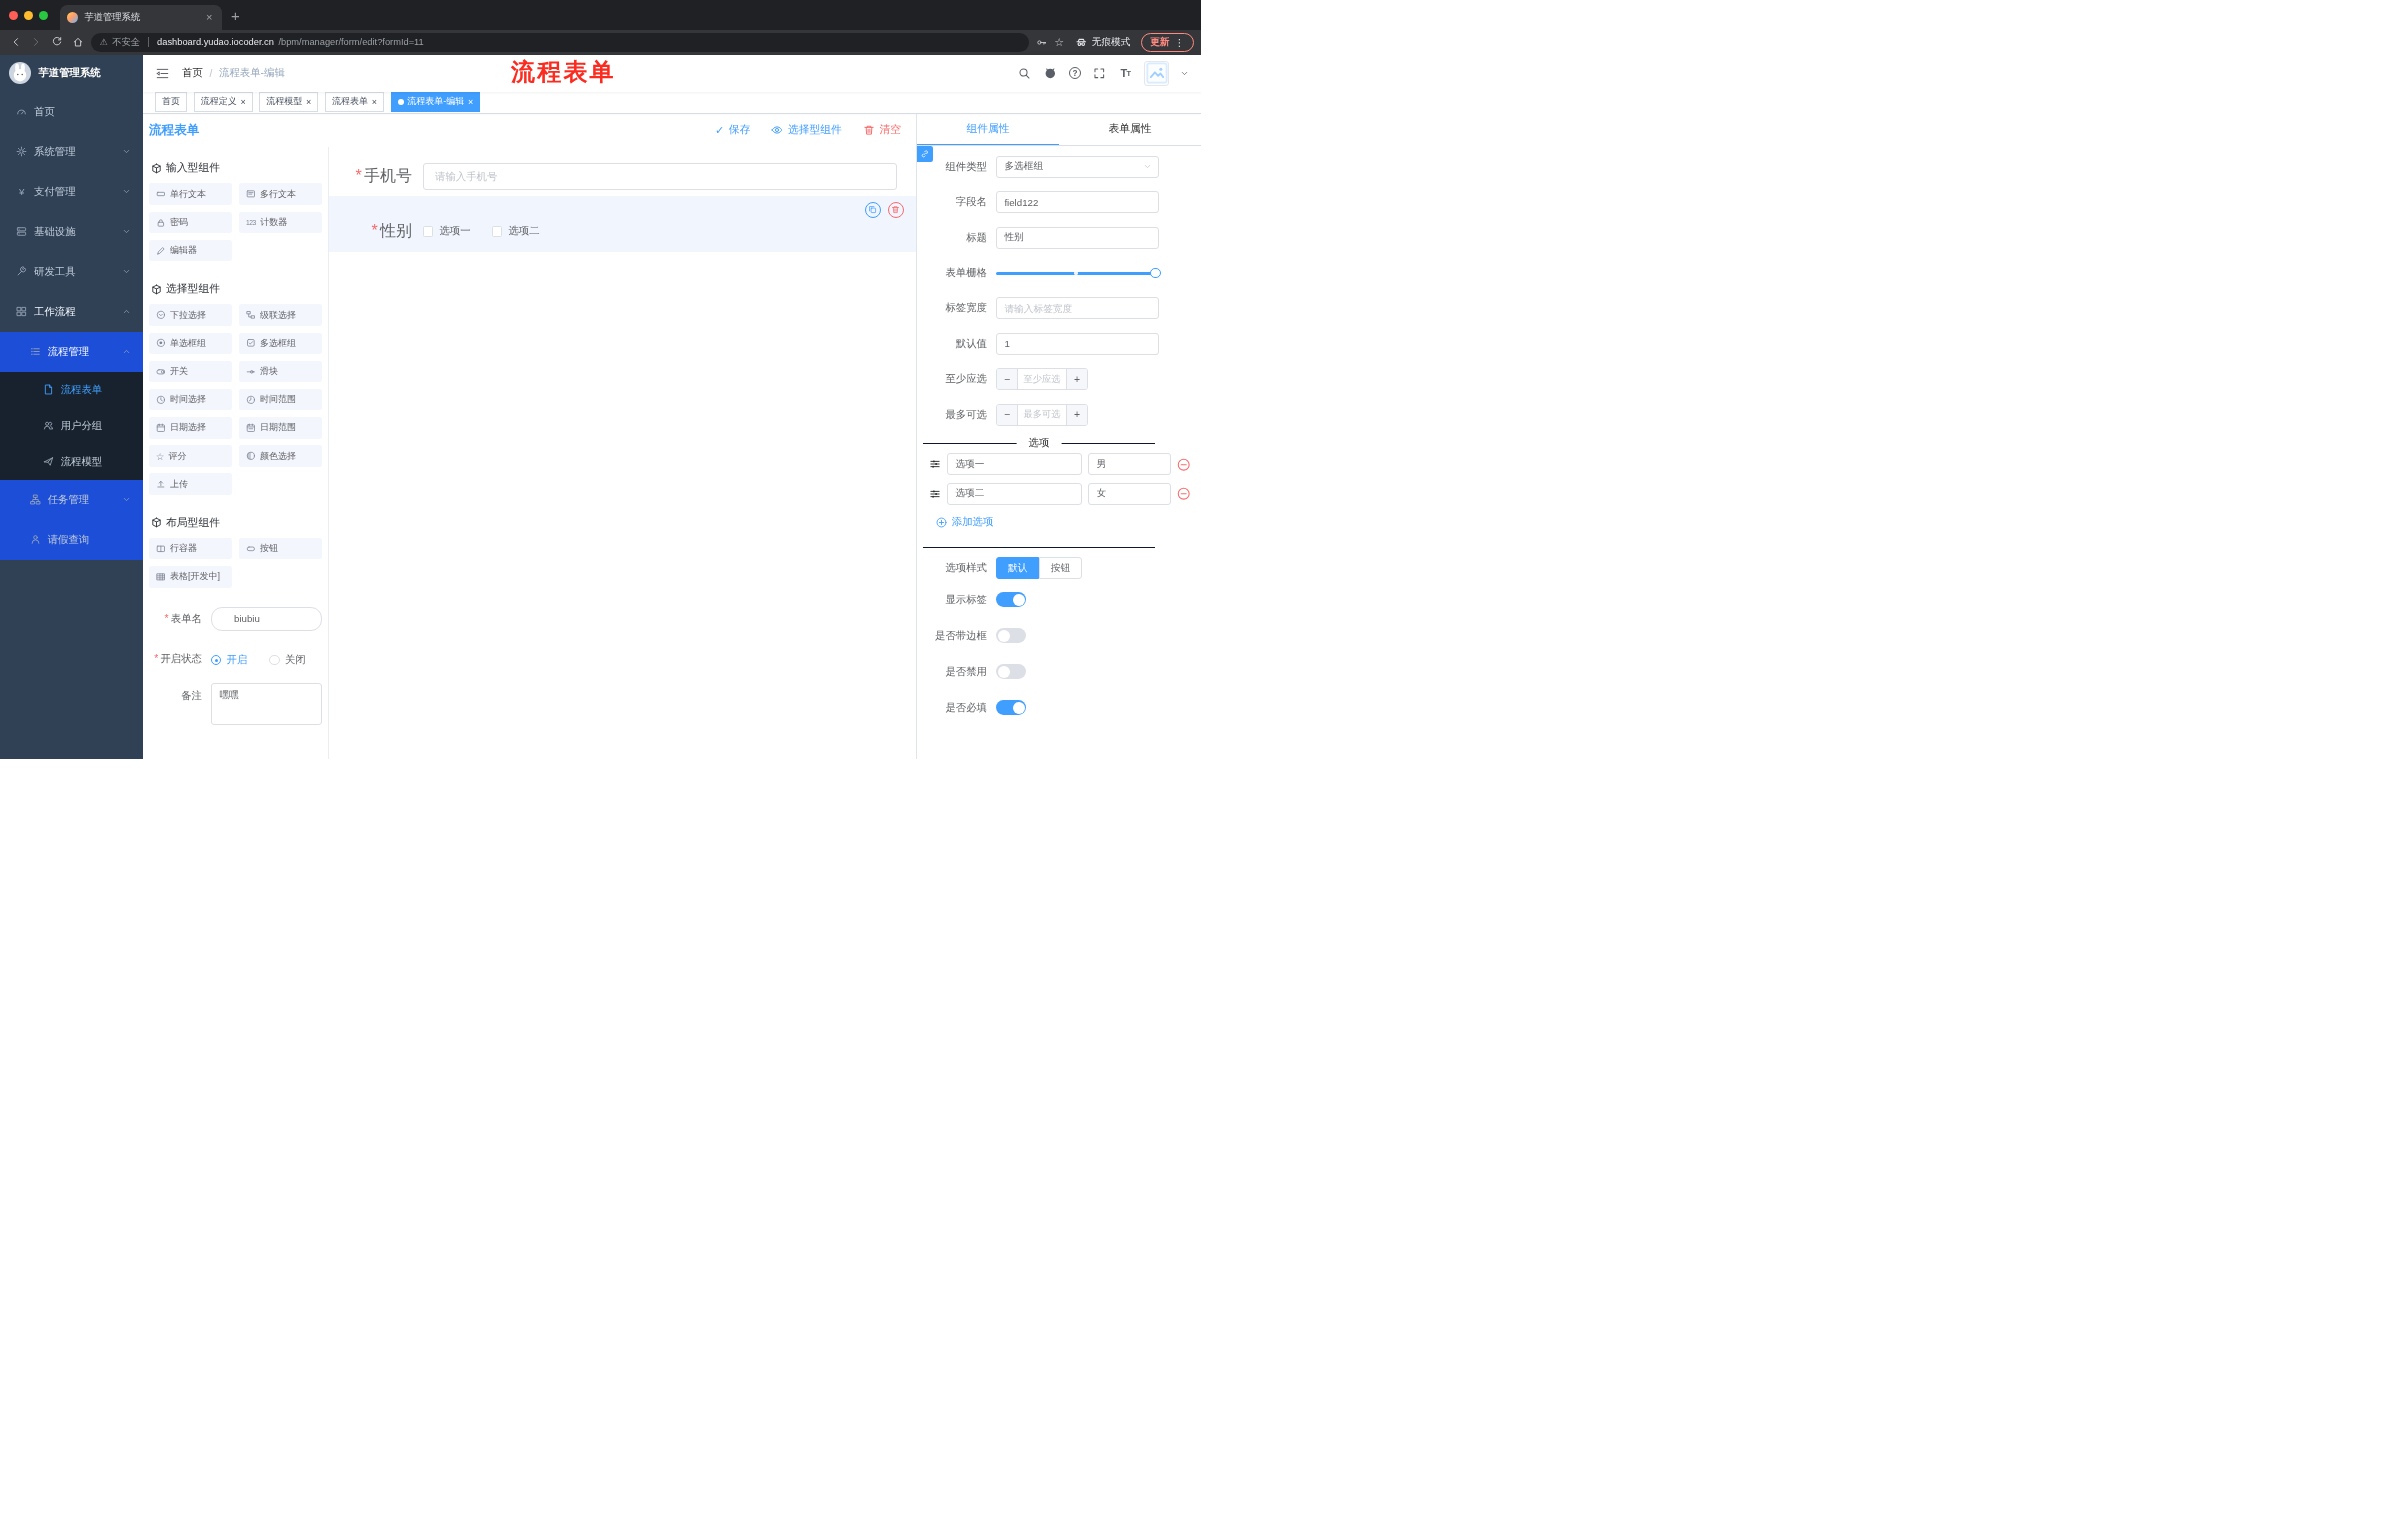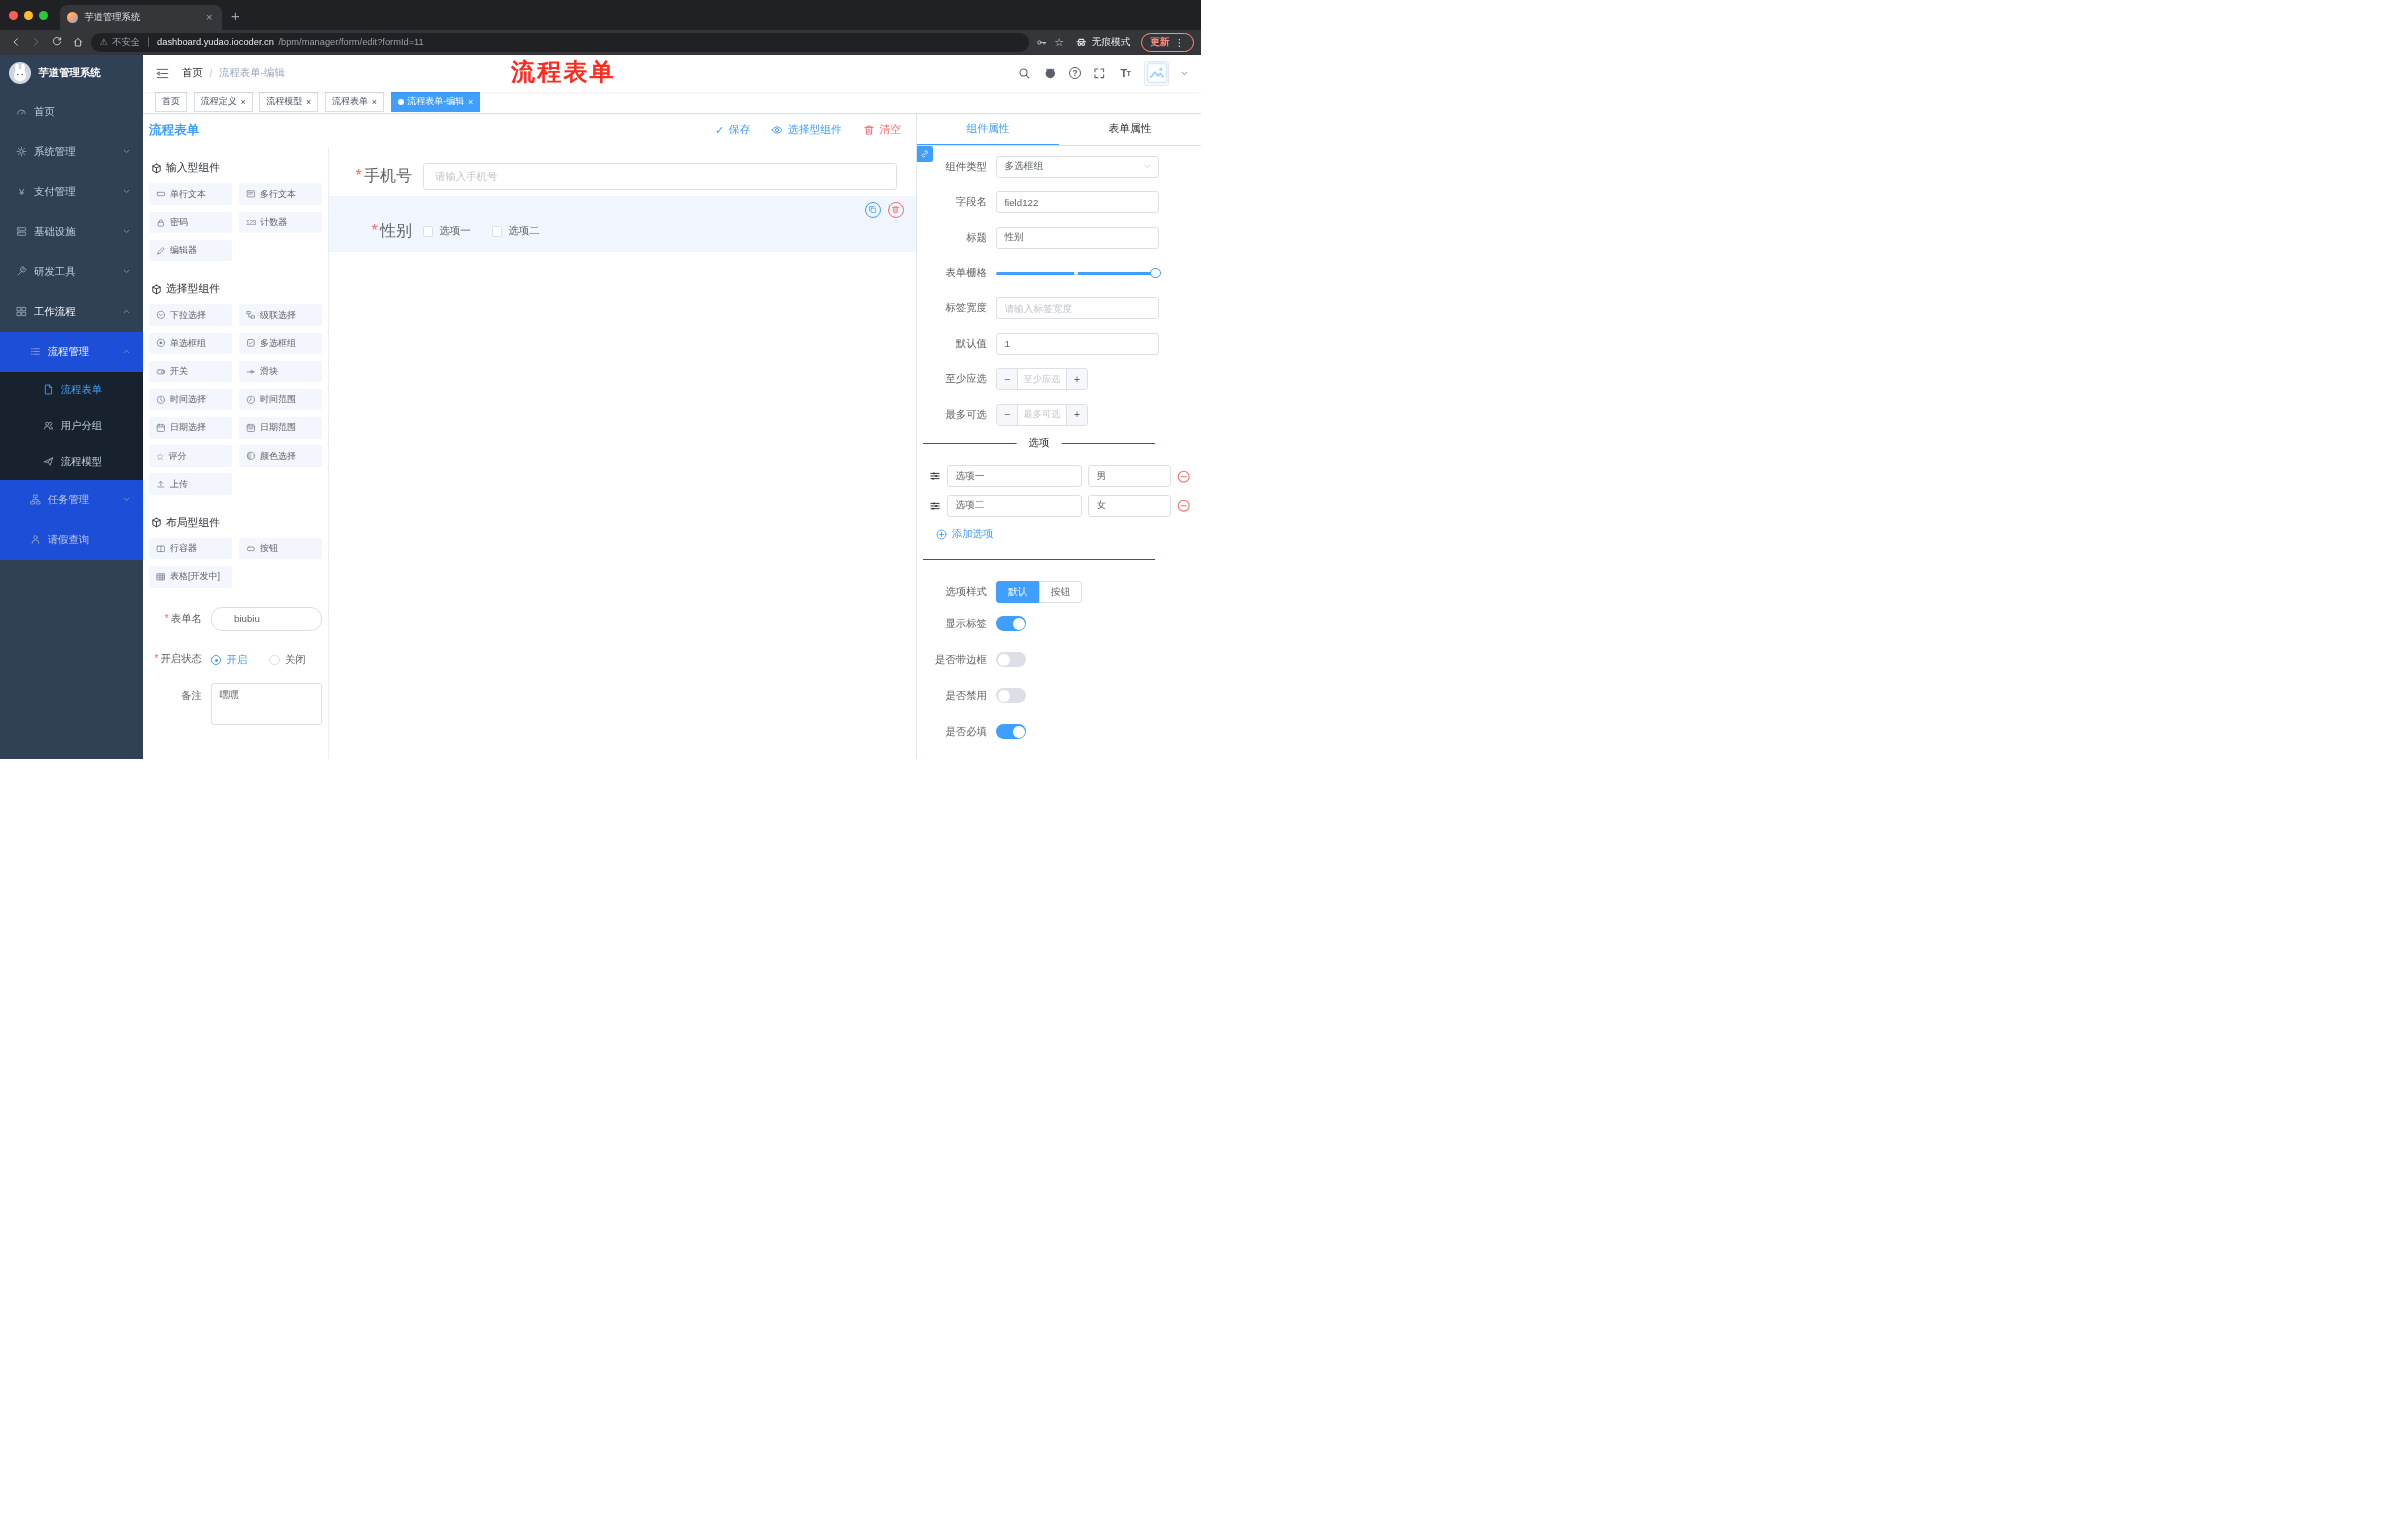--- a/index.html
+++ b/index.html
@@ -145,21 +145,21 @@
   .sel-caret { width:9px; height:9px; color:#c0c4cc; }
   .slider { flex:1; position:relative; height:22px; display:flex; align-items:center; cursor:pointer; }
   .slider-track { width:100%; height:3px; border-radius:1.5px; background:#409eff; }
   .slider-mark { position:absolute; left:48%; top:50%; width:3.7px; height:3.7px; margin-top:-1.9px; border-radius:50%; background:#fff; opacity:.9; }
   .slider-thumb { position:absolute; right:-1.5px; top:50%; margin-top:-5.2px; width:10.4px; height:10.4px; border-radius:50%; background:#fff; border:1.5px solid #409eff; }
   .stepper { width:92px; height:22px; border:0.7px solid #dcdfe6; border-radius:3px; display:flex; overflow:hidden; background:#fff; }
   .step-btn { width:21px; flex:none; background:#f5f7fa; color:#606266; display:flex; align-items:center; justify-content:center; font-size:10.4px; cursor:pointer; }
   .step-btn.minus { border-right:0.7px solid #dcdfe6; }
   .step-btn.plus { border-left:0.7px solid #dcdfe6; }
   .step-val { flex:1; display:flex; align-items:center; justify-content:center; font-size:9.3px; color:#c0c4cc; white-space:nowrap; overflow:hidden; }
-  .pdivider { position:relative; height:0.7px; background:#be185d; margin:17px 46px 22px 6px; }
+  .pdivider { position:relative; height:0.7px; background:#0f172a; margin:17px 46px 10px 6px; }
   .pdivider .dvtxt { position:absolute; left:50%; top:50%; transform:translate(-50%,-50%); background:#fff; padding:0 12px; font-size:10.4px; color:#303133; white-space:nowrap; }
   .opt-row { display:flex; align-items:center; gap:6px; margin:0 10.4px 7.4px 12px; }
   .drag-ic { width:12px; height:12px; color:#303133; flex:none; cursor:grab; }
   .opt-input-label { flex:1; min-width:0; }
   .opt-input-value { width:83px; flex:none; }
   .rm-ic { width:13.4px; height:13.4px; color:#f56c6c; flex:none; cursor:pointer; }
   .add-option { display:inline-flex; align-items:center; gap:4.5px; color:#409eff; font-size:10.4px; margin:3px 0 0 19.3px; cursor:pointer; }
   .add-option svg { width:11px; height:11px; }
   .seg-group { display:flex; }
   .seg { height:21.5px; padding:0 11px; border:0.7px solid #dcdfe6; background:#fff; color:#606266; font-size:9.7px; display:flex; align-items:center; cursor:pointer; }

